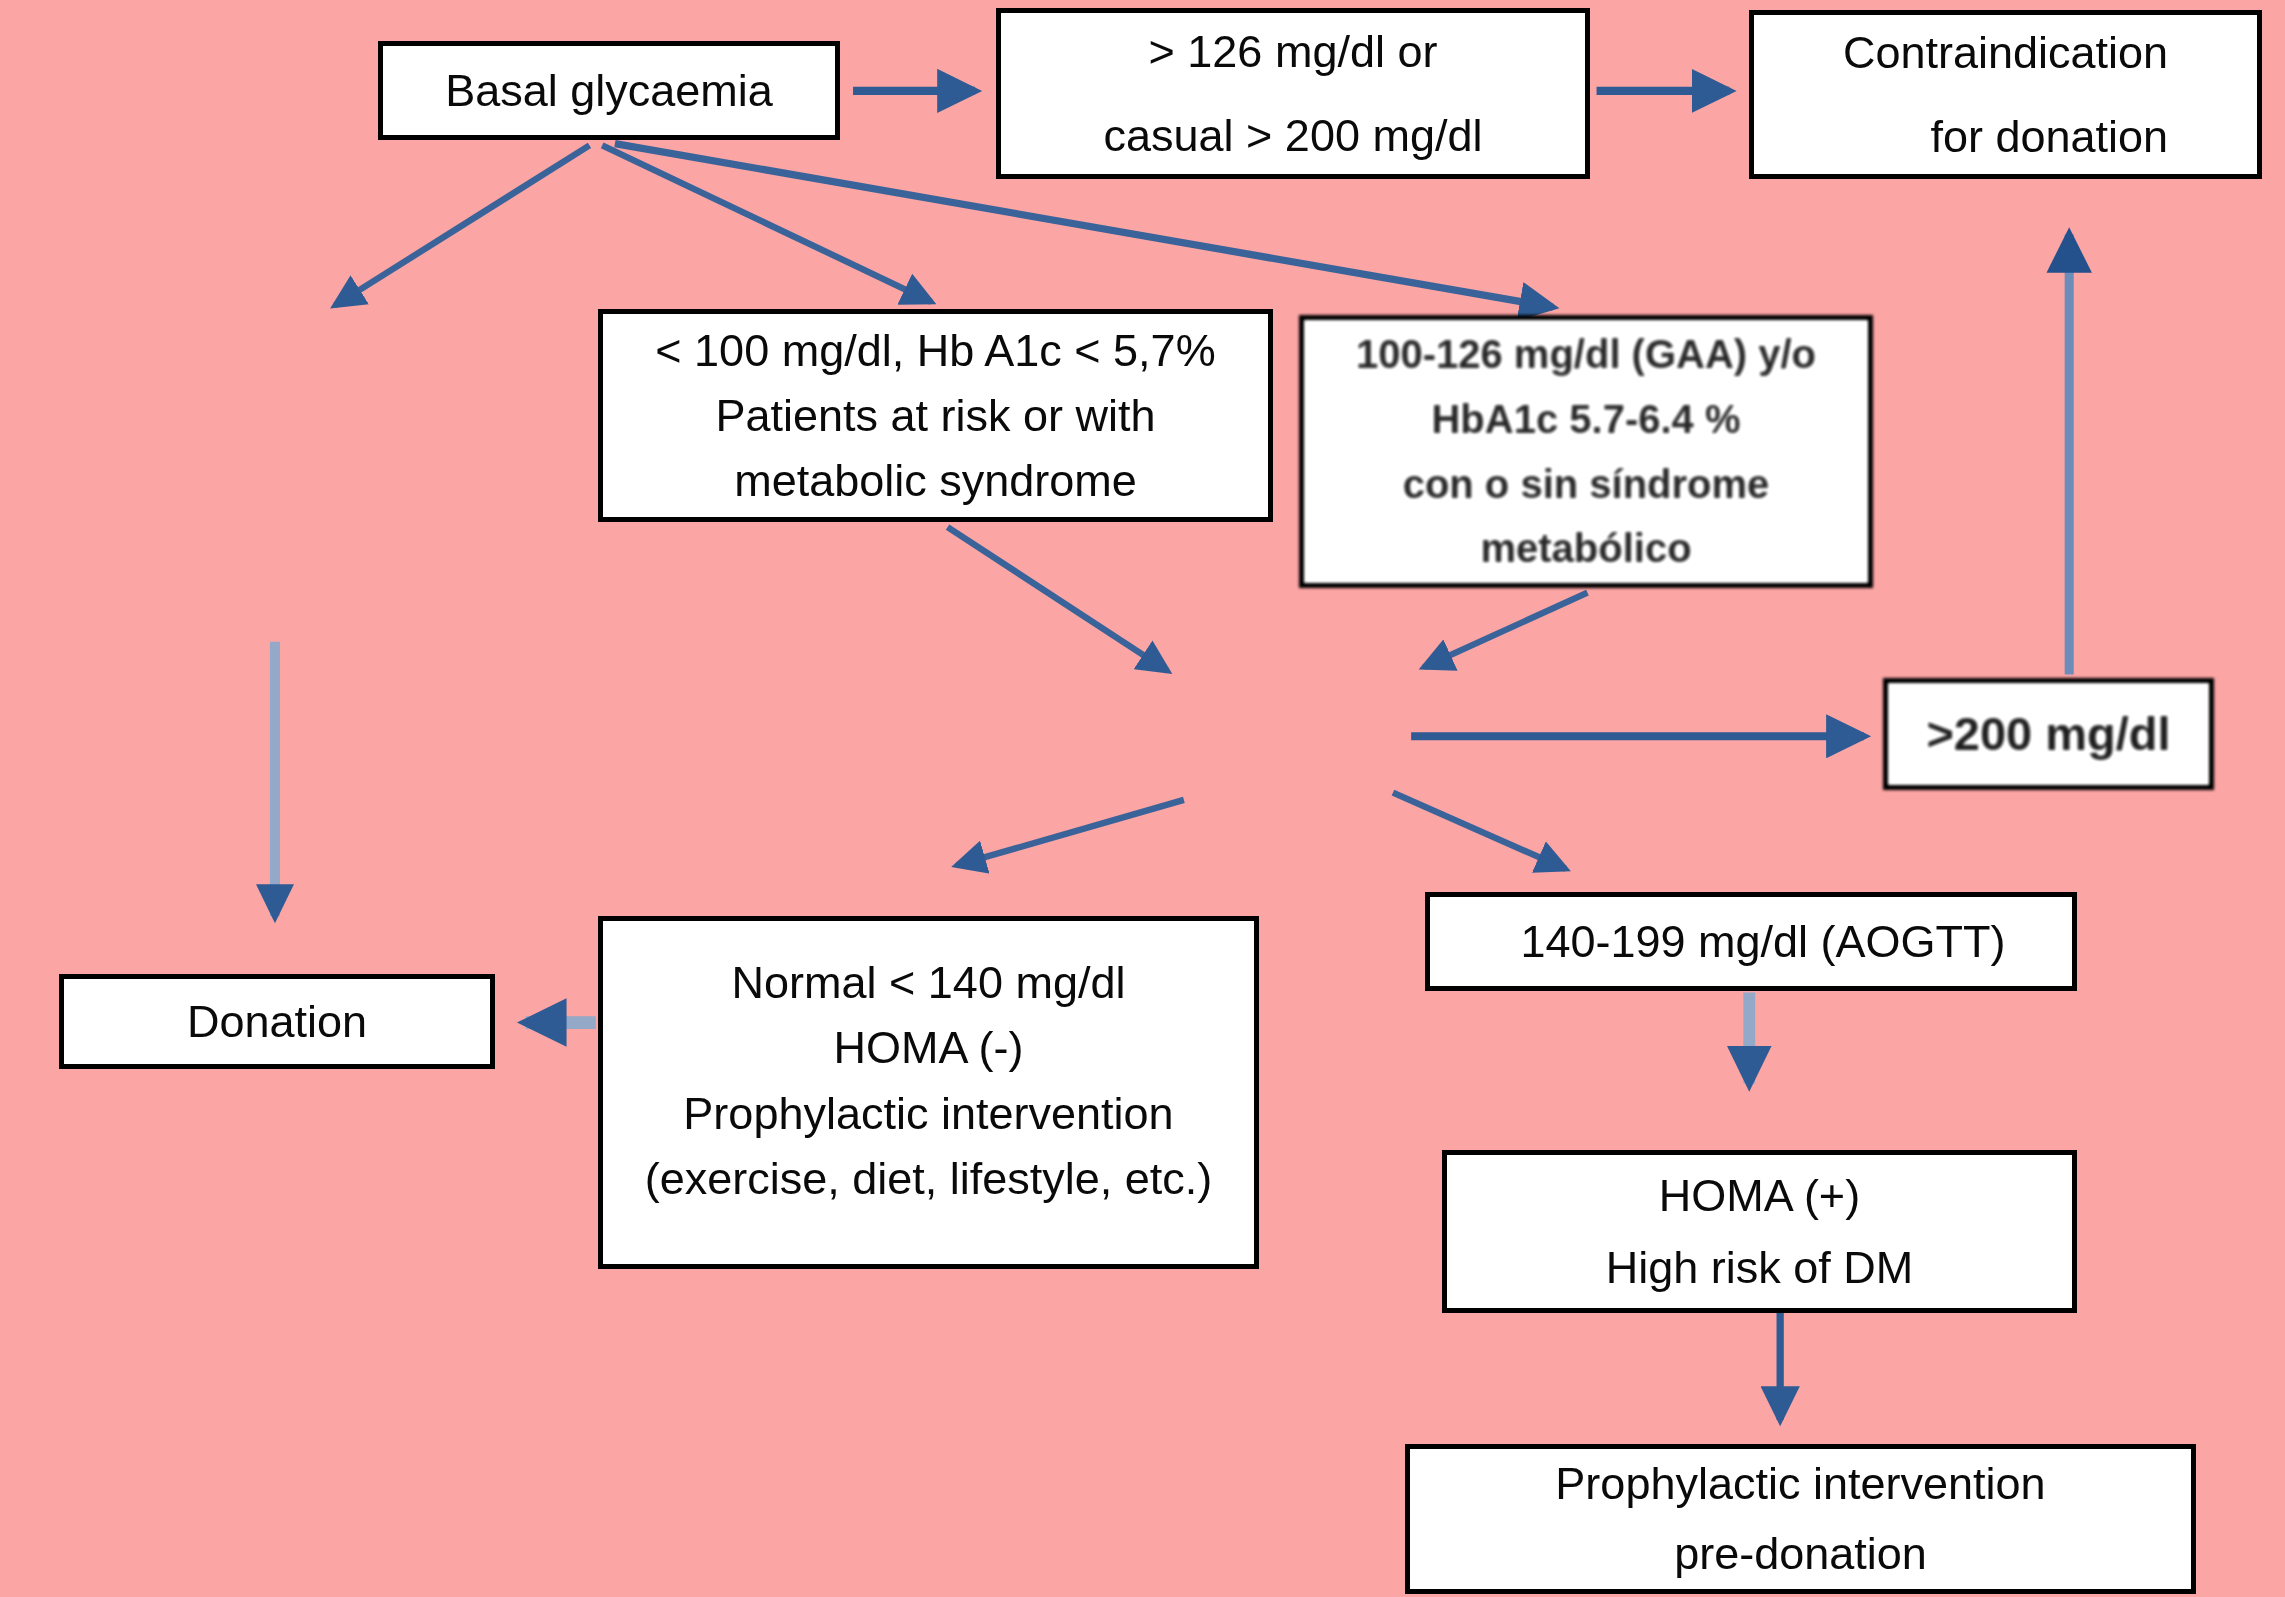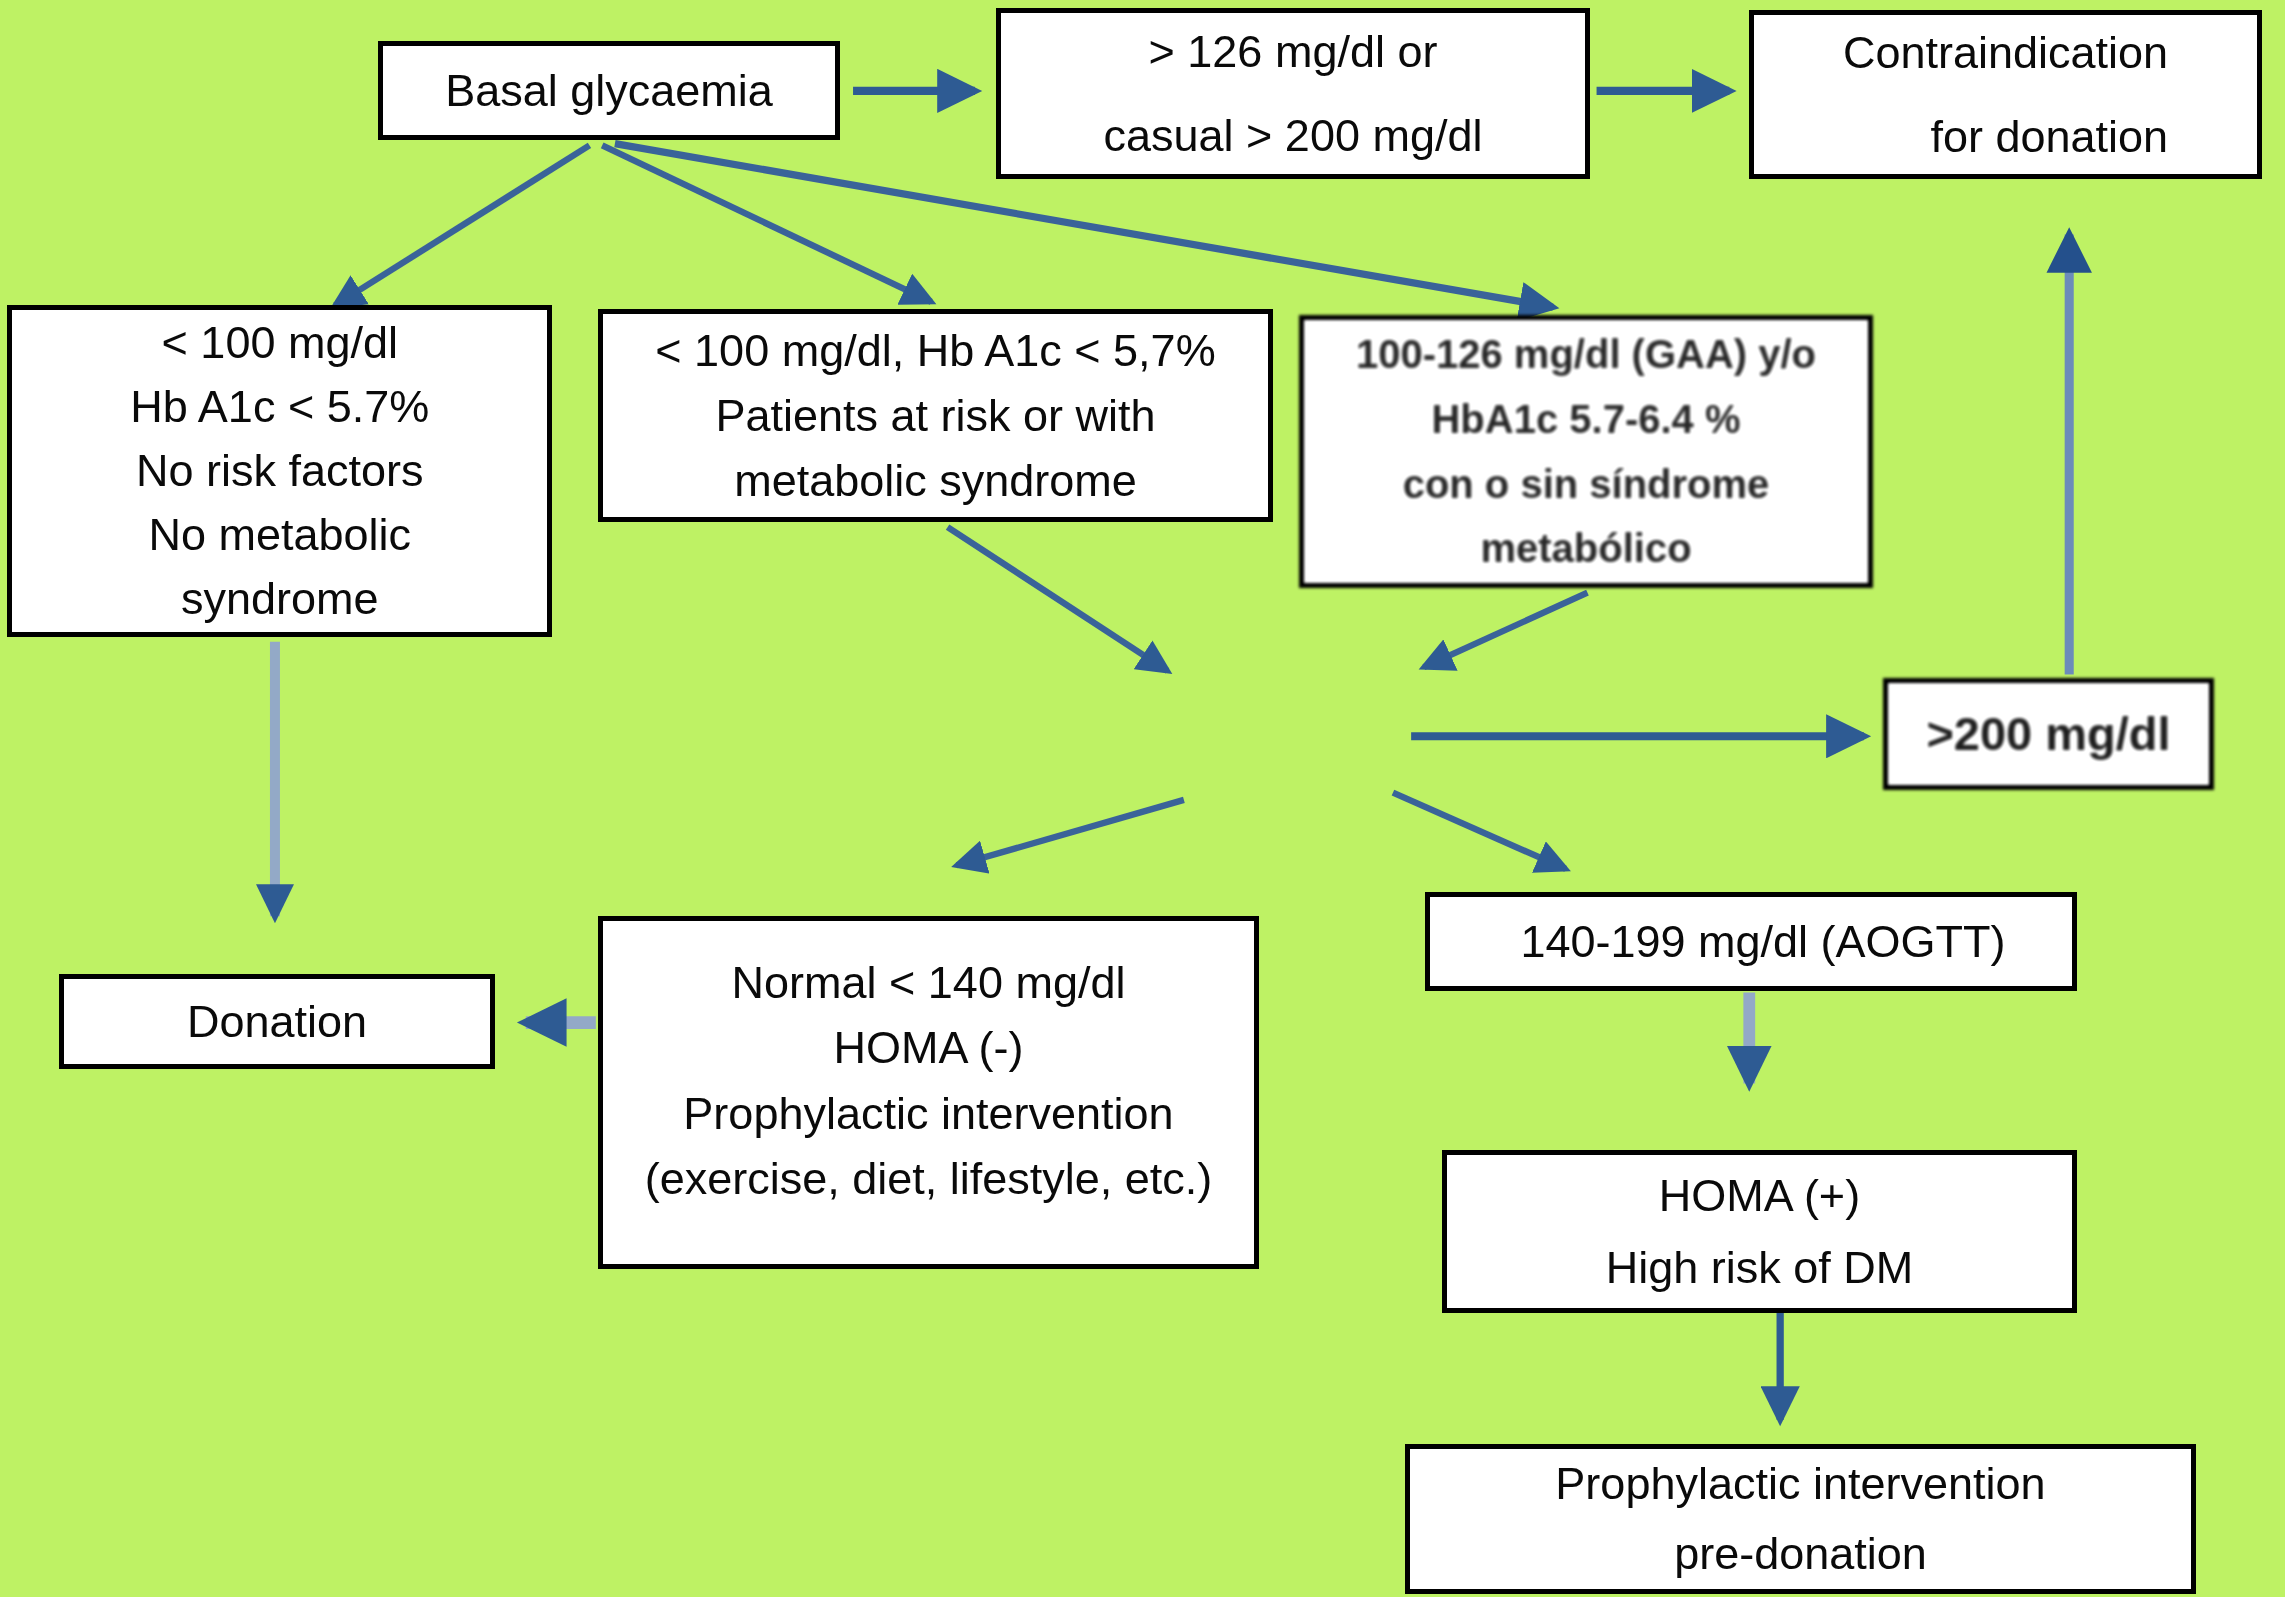--- a/index.html
+++ b/index.html
@@ -4,21 +4,21 @@
 <style>
   html, body {
     margin: 0;
     padding: 0;
     background: #ffffff;
   }
   .canvas {
     position: relative;
     width: 2286px;
     height: 1597px;
-    background: #bef264;
+    background: #fca5a5;
     font-family: "Liberation Sans", "DejaVu Sans", sans-serif;
     color: #111111;
     overflow: hidden;
   }
   .arrows {
     position: absolute;
     left: 0;
     top: 0;
     width: 2286px;
     height: 1597px;
@@ -93,25 +93,20 @@
   </svg>
 
   <div class="node" id="node-basal">Basal glycaemia</div>
 
   <div class="node" id="node-high">&gt; 126 mg/dl or
 casual &gt; 200 mg/dl</div>
 
   <div class="node" id="node-contra">Contraindication
 for donation</div>
 
-  <div class="node" id="node-no-risk">&lt; 100 mg/dl
-Hb A1c &lt; 5.7%
-No risk factors
-No metabolic
-syndrome</div>
 
   <div class="node" id="node-at-risk">&lt; 100 mg/dl, Hb A1c &lt; 5,7%
 Patients at risk or with
 metabolic syndrome</div>
 
   <div class="node" id="node-impaired">100-126 mg/dl (GAA) y/o
 HbA1c 5.7-6.4 %
 con o sin síndrome
 metabólico</div>
 

